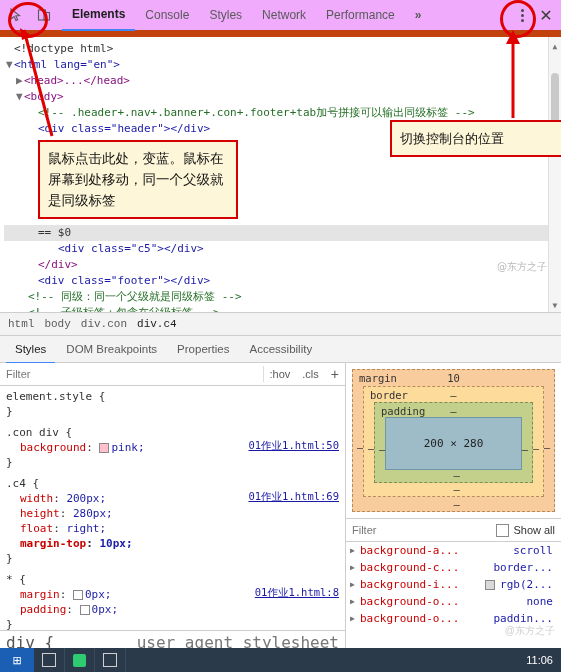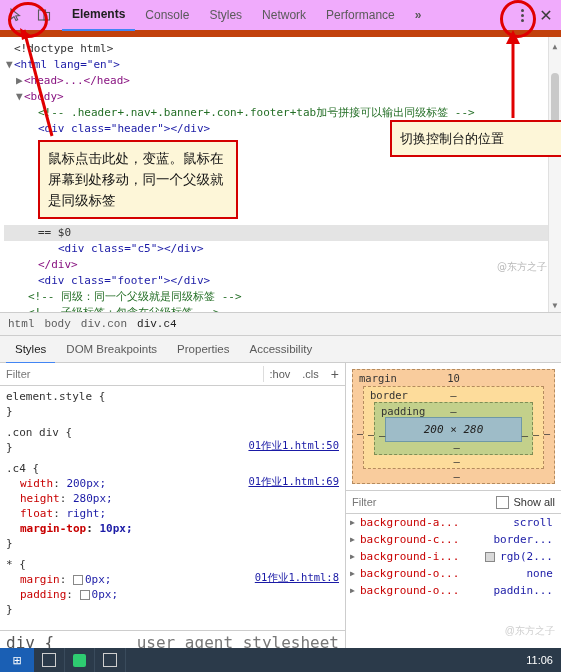--- a/index.html
+++ b/index.html
@@ -130,21 +130,21 @@
   }
   .bm-label{position:absolute;left:6px;top:2px;font-size:10.5px;color:#333;}
   .bm-top-val{position:absolute;top:2px;left:50%;transform:translateX(-50%);}
   .bm-border{
     background:#fddc9b;border:1px dashed #b58b5f;padding:15px 10px 13px 10px;position:relative;
   }
   .bm-padding{
     background:#c3d08b;border:1px dashed #7e8d55;padding:14px 10px 12px 10px;position:relative;
   }
   .bm-content{
-    background:#9ebcc8;border:1px solid #6f98a6;text-align:center;padding:5px 0;font-size:11px;color:#222;font-style:italic;
+    background:#9ebcc8;border:1px solid #6f98a6;text-align:center;padding:19px 0;font-size:11px;color:#222;
   }
   .side-dash{position:absolute;font-size:10.5px;color:#333;}
   .computed-filter{
     height:22px;border-top:1px solid #cdcdcd;border-bottom:1px solid #cdcdcd;
     display:flex;align-items:center;font-size:11px;color:#777;padding-left:6px;gap:6px;
   }
   .showall{display:flex;align-items:center;gap:4px;color:#333;font-size:11px;margin-left:auto;padding-right:6px;}
   .chk{width:11px;height:11px;border:1px solid #8a8a8a;background:#fff;display:inline-block;}
   .computed-list{
     font-family:"DejaVu Sans Mono","Liberation Mono",monospace;
@@ -275,20 +275,23 @@
     <div class="rules">
 
       <div class="rule">
         <div class="sel">element.style {</div>
         <div class="sel">}</div>
       </div>
 
       <div class="rule" style="margin-top:6px;">
         <div class="sel">.con div {</div>
         <div class="src">01作业1.html:50</div>
+        <div style="padding-left:14px;">
+          <span class="prop">background</span><span class="punc">: </span><span class="swatch" style="background:#ffc0cb;"></span><span class="val">pink;</span>
+        </div>
         <div class="sel">}</div>
       </div>
 
       <div class="rule" style="margin-top:6px;">
         <div class="sel">.c4 {</div>
         <div class="src">01作业1.html:69</div>
         <div style="padding-left:14px;"><span class="prop">width</span><span class="punc">: </span><span class="val">200px;</span></div>
         <div style="padding-left:14px;"><span class="prop">height</span><span class="punc">: </span><span class="val">280px;</span></div>
         <div style="padding-left:14px;"><span class="prop">float</span><span class="punc">: </span><span class="val">right;</span></div>
         <div style="padding-left:14px;font-weight:bold;"><span class="prop">margin-top</span><span class="punc">: </span><span class="val">10px;</span></div>

